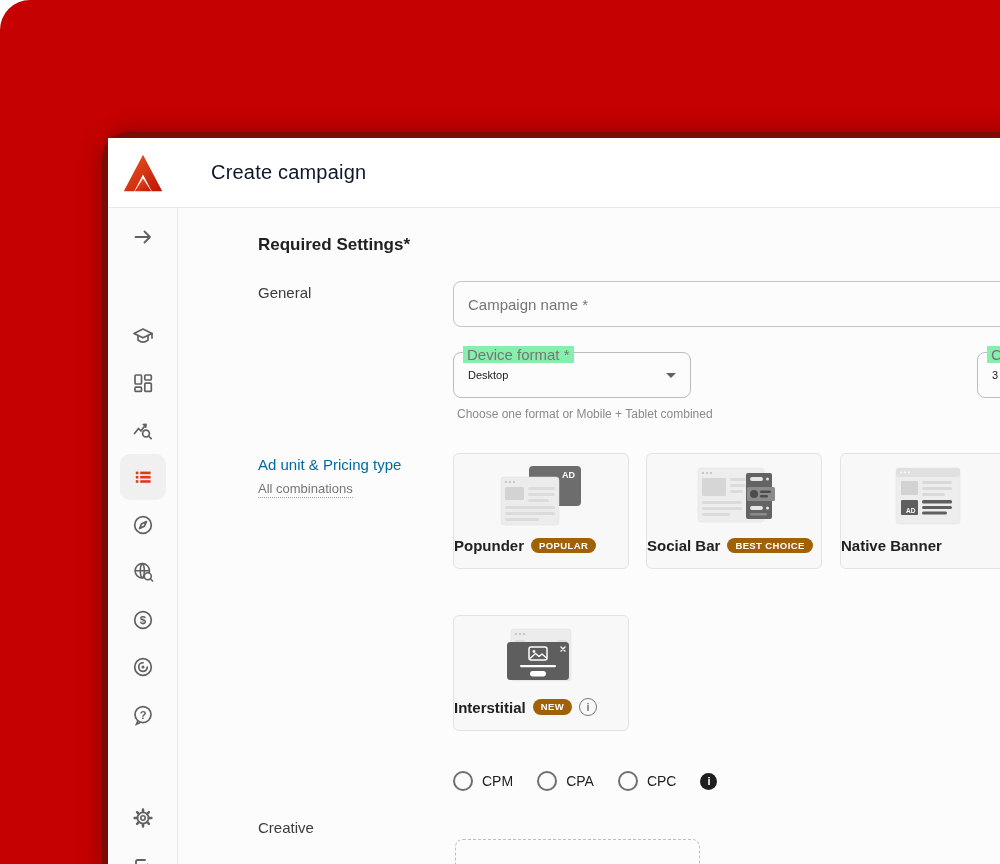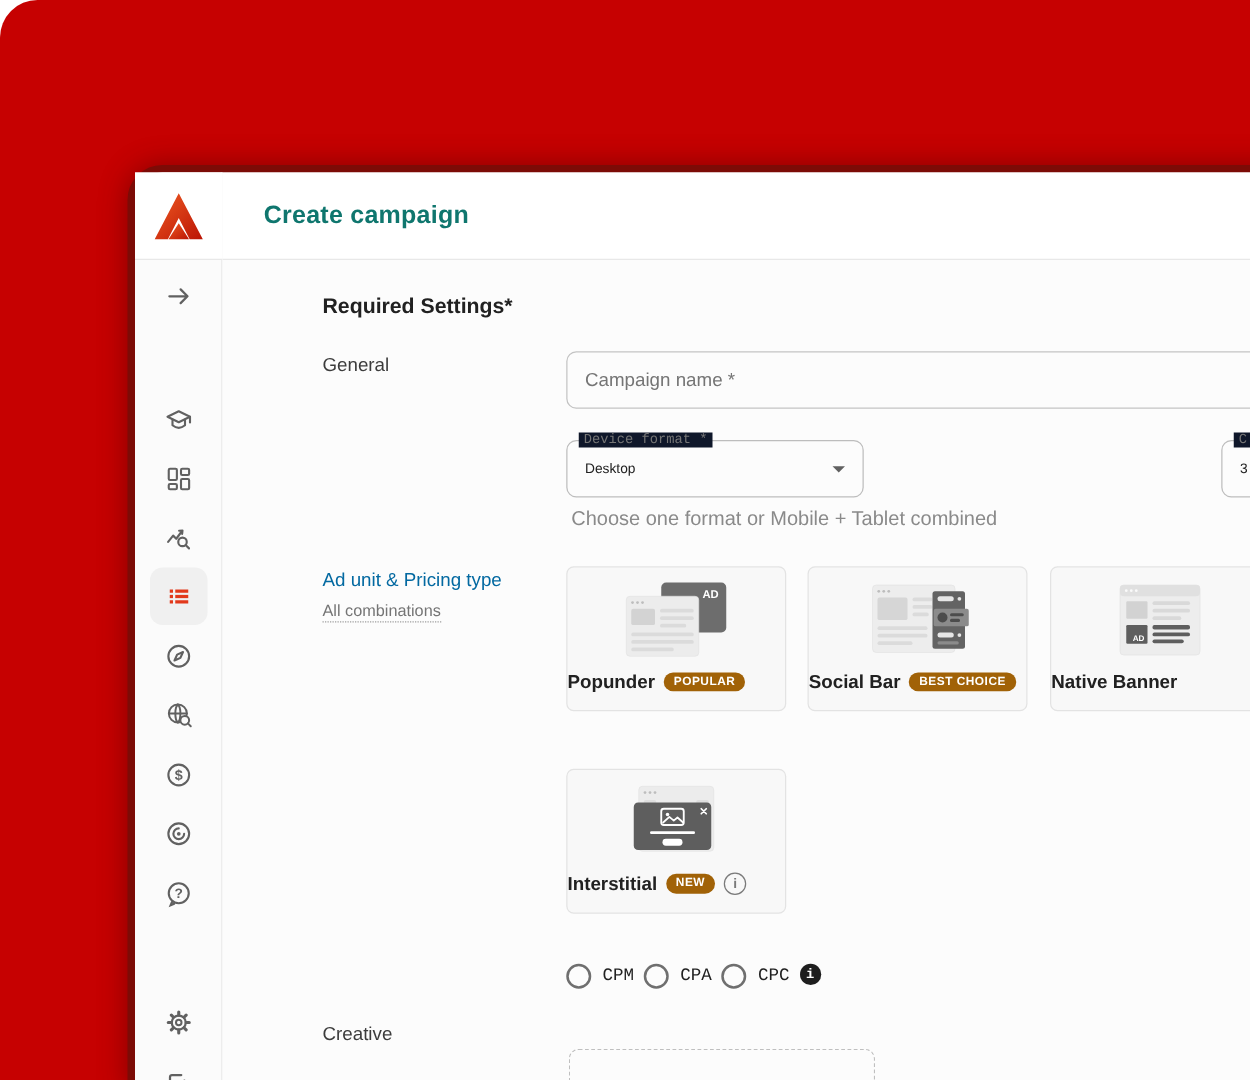--- a/index.html
+++ b/index.html
@@ -7,21 +7,21 @@
   .screen { position:relative; width:1000px; height:864px; overflow:hidden; background:#fff; }
   .bg-red { position:absolute; inset:0; background:#c60101; border-radius:30px 0 0 0; }
 
   .window { position:absolute; left:102px; top:132px; width:940px; height:740px;
             background:#fff; border:6px solid #7c0b06; border-radius:28px 0 0 0;
             box-shadow:0 0 22px rgba(60,0,0,.45); }
 
   
   .header { position:absolute; left:70px; top:0; right:0; height:70px; background:#fff;
             border-bottom:1px solid #e8e8e8; display:flex; align-items:center; }
-  .header-title { font-size:20px; font-weight:700; color:#0f766e; margin-left:33px; letter-spacing:.2px; }
+  .header-title { font-size:20px; font-weight:400; color:#0f172a; margin-left:33px; letter-spacing:.2px; }
 
   
   .sidebar { position:absolute; left:0; top:0; bottom:0; width:70px; background:#fbfbfb; border-right:1px solid #e9e9e9; }
   .logo-cell { position:absolute; left:0; top:0; width:70px; height:70px; background:#fff;
                border-bottom:1px solid #e8e8e8; display:flex; align-items:center; justify-content:center; }
   .side-icon { position:absolute; left:35px; transform:translate(-50%,-50%); width:40px; height:40px;
                display:flex; align-items:center; justify-content:center; cursor:pointer; }
   .side-active-bg { position:absolute; left:35px; top:339px; transform:translate(-50%,-50%);
                     width:46px; height:46px; background:#f0f0f0; border-radius:10px; }
 
@@ -29,42 +29,42 @@
   .content { position:absolute; left:70px; top:70px; right:0; bottom:0; background:#fcfcfc; }
   .section-title { position:absolute; left:80px; top:27px; font-size:17px; font-weight:700; color:#212121; }
   .row-label { position:absolute; left:80px; font-size:15px; color:#3c3c3c; }
 
   .text-input { position:absolute; left:275px; top:73px; width:580px; height:46px; border:1px solid #c3c3c3;
                 border-radius:8px; background:transparent; padding:0 14px; font-size:15px; color:#212121;
                 font-family:"Liberation Sans", sans-serif; outline:none; }
   .text-input::placeholder { color:#757575; }
 
   .select { position:absolute; top:144px; height:46px; border:1px solid #bdbdbd; border-radius:8px; cursor:pointer; }
-  .select .fl-label { position:absolute; top:-7px; left:9px; font-size:11px; color:#757575;
-                      background:#0f172a; padding:0 4px; white-space:nowrap;font-family:Liberation Mono, monospace; }
+  .select .fl-label { position:absolute; top:-7px; left:9px; font-size:15px; color:#757575;
+                      background:#86efac; padding:0 4px; white-space:nowrap; }
   .select .val { position:absolute; left:14px; top:50%; transform:translateY(-50%); font-size:11px; color:#212121; white-space:nowrap; }
   .select .arr { position:absolute; right:14px; top:50%; margin-top:-2px; width:0; height:0;
                  border-left:5px solid transparent; border-right:5px solid transparent; border-top:5px solid #616161; }
-  .helper { position:absolute; left:279px; top:199px; font-size:16px; color:#8a8a8a; }
+  .helper { position:absolute; left:279px; top:199px; font-size:12px; color:#8a8a8a; }
 
   .adunit-label { position:absolute; left:80px; top:248px; font-size:15px; color:#0369a1; }
   .dotted-link { position:absolute; left:80px; top:273px; font-size:13px; color:#757575;
                  border-bottom:1px dotted #9e9e9e; padding-bottom:1px; cursor:pointer; }
 
   .card { position:absolute; width:176px; height:116px; background:#f8f8f8; border:1px solid #e3e3e3;
           border-radius:6px; cursor:pointer; }
   .card .art { position:absolute; left:50%; top:10px; transform:translateX(-50%); }
   .card .caption { position:absolute; left:0; right:0; bottom:14px; display:flex; align-items:center; justify-content:flex-start; gap:7px; }
   .card .title { font-size:15px; font-weight:700; color:#212121; white-space:nowrap; }
   .badge { background:#a16207; color:#fff; font-size:9.5px; font-weight:700; letter-spacing:.4px;
            padding:3px 8px; border-radius:9px; line-height:1; white-space:nowrap; }
   .info-outline { width:18px; height:18px; border:1.5px solid #7a7a7a; border-radius:50%; color:#7a7a7a;
                   font-size:11px; font-weight:700; display:flex; align-items:center; justify-content:center; font-style:normal; }
 
-  .pricing { position:absolute; left:275px; top:563px; display:flex; align-items:flex-start; gap:8px;font-family:Liberation Mono, monospace; }
+  .pricing { position:absolute; left:275px; top:563px; display:flex; align-items:center; gap:24px; }
   .radio-opt { display:flex; align-items:center; gap:9px; cursor:pointer; }
   .radio-circle { width:20px; height:20px; border:2px solid #6f6f6f; border-radius:50%; background:transparent; }
   .radio-text { font-size:14px; color:#212121; }
   .info-filled { width:17px; height:17px; background:#1e1e1e; border-radius:50%; color:#fff; font-size:11px;
                  font-weight:700; display:flex; align-items:center; justify-content:center; }
 
   .creative-label { position:absolute; left:80px; top:611px; font-size:15px; color:#3c3c3c; }
   .dashed-box { position:absolute; left:277px; top:631px; width:245px; height:70px;
                 border:1px dashed #bfbfbf; border-radius:8px; cursor:pointer; }
 </style>

